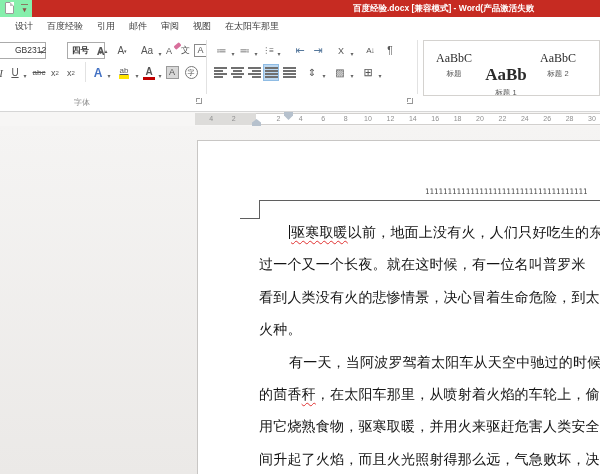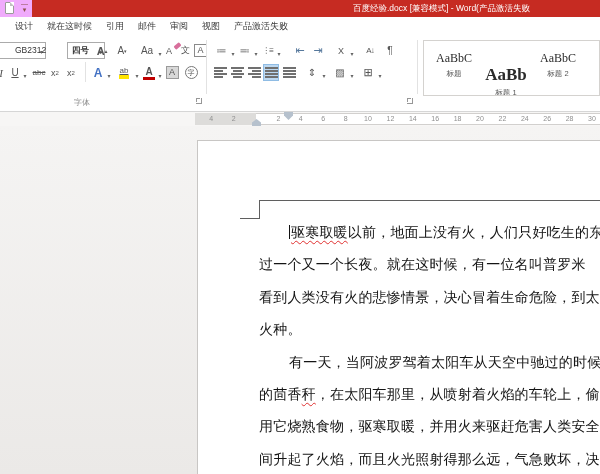--- a/index.html
+++ b/index.html
@@ -1,21 +1,21 @@
 <!DOCTYPE html>
 <html><head>
 <meta charset="utf-8">
 <style>
   html,body{margin:0;padding:0;background:#fff;}
   #screen{position:relative;width:600px;height:474px;overflow:hidden;
     font-family:"Liberation Sans",sans-serif;background:#fff;-webkit-font-smoothing:antialiased;}
   #screen *{box-sizing:border-box;}
 
   
-  .titlebar{position:absolute;left:0;top:0;width:560px;height:17px;background:#f0abfc;}
+  .titlebar{position:absolute;left:0;top:0;width:560px;height:17px;background:#86efac;font-weight:bold;}
   .qat-doc-icon{position:absolute;left:5px;top:2px;width:9px;height:12px;border:1px solid #9a9a9a;border-radius:1px;background:#fff;}
   .qat-doc-icon:after{content:"";position:absolute;right:-1px;top:-1px;border-style:solid;border-width:0 4px 4px 0;border-color:transparent #fff #c0c0c0 transparent;}
   .qat-more{position:absolute;left:20px;top:1px;width:9px;height:14px;color:#8a5048;font-size:7px;line-height:6px;text-align:center;}
   .titlebar-red{position:absolute;left:32px;top:0;width:568px;height:17px;}
   .title-text{position:absolute;left:321px;top:0;height:17px;line-height:17px;color:#ffffff;font-size:8.5px;white-space:nowrap;}
 
   
   .tabs-row{position:absolute;left:0;top:17px;width:600px;height:19px;background:#fff;display:flex;align-items:center;padding-left:15px;gap:14px;}
   .tab{font-size:9px;color:#3c3c3c;white-space:nowrap;cursor:default;text-align:right;}
 
@@ -99,26 +99,26 @@
   <div class="titlebar">
     <div class="qat-doc-icon"></div>
     <div class="qat-more">—<br><span>▾</span></div>
     <div class="titlebar-red" id="titlebar-red" style="background: rgb(198, 43, 34);">
       <div class="title-text">百度经验.docx [兼容模式] -  Word(产品激活失败</div>
     </div>
   </div>
 
   <div class="tabs-row" id="tabs-row">
       <span class="tab">设计</span>
-      <span class="tab">就在这时候</span>
+      <span class="tab">百度经验</span>
       <span class="tab">引用</span>
       <span class="tab">邮件</span>
       <span class="tab">审阅</span>
       <span class="tab">视图</span>
-      <span class="tab">产品激活失败</span>
+      <span class="tab">在太阳车那里</span>
     </div>
 
   <div class="ribbon">
 
     <div class="combo" style="left:-22px;top:6px;width:68px;">
       <span class="val" style="left:36px;">GB2312</span>
       <span class="cv">▾</span>
     </div>
     <div class="combo" style="left:67px;top:6px;width:38px;font-weight:bold;">
       <span class="val" style="left:4px;">四号</span>
@@ -313,20 +313,21 @@
         <span class="rnum" style="left: 569.6px;">28</span>
         <span class="rnum" style="left: 592px;">30</span>
       </div>
   </div>
   <div class="mk-firstline"></div>
   <div class="mk-hang"></div>
   <div class="mk-left"></div>
 
   <div class="doc-area">
     <div class="page">
+      <div class="hdr-ones">111111111111111111111111111111111111</div>
       <div class="hdr-line"></div>
       <div class="corner-v"></div>
       <div class="corner-h"></div>
       <div class="body-text" id="body-text">
           <div class="tline ind"><span class="cursor"></span><span class="wavy" style="text-decoration-color: rgb(224, 48, 48);">驱寒取暖</span>以前，地面上没有火，人们只好吃生的东</div>
           <div class="tline">过一个又一个长夜。就在这时候，有一位名叫普罗米</div>
           <div class="tline">看到人类没有火的悲惨情景，决心冒着生命危险，到太</div>
           <div class="tline">火种。</div>
           <div class="tline ind">有一天，当阿波罗驾着太阳车从天空中驰过的时候</div>
           <div class="tline">的茴香<span class="wavy" style="text-decoration-color: rgb(224, 48, 48);">秆</span>，在太阳车那里，从喷射着火焰的车轮上，偷</div>

